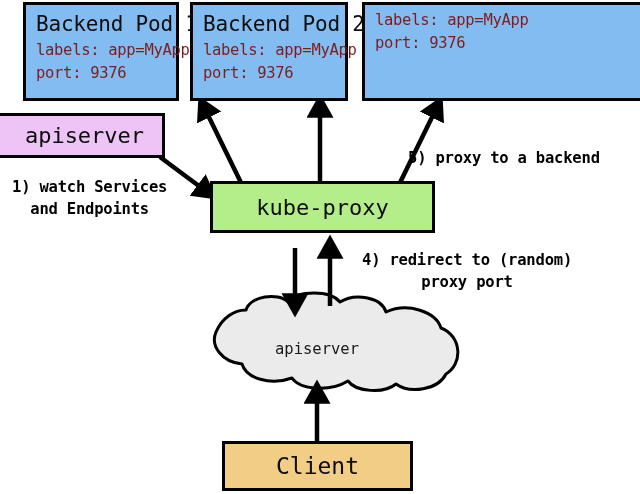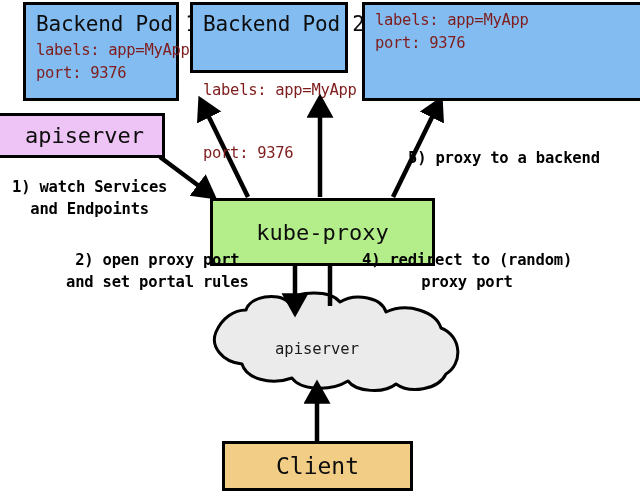--- a/index.html
+++ b/index.html
@@ -136,54 +136,50 @@
 
     <line x1="317" y1="441" x2="317" y2="392" stroke="#000000" stroke-width="4.5" marker-end="url(#ah)"></line>
   </svg>
 
   <div class="box pod-box" style="left:23px; top:2px; width:156px; height:99px;">
     <div class="pod-title">Backend Pod 1</div>
     <div class="pod-line">labels: app=MyApp</div>
     <div class="pod-line">port: 9376</div>
   </div>
 
-  <div class="box pod-box" style="left:190px; top:2px; width:158px; height:71px;gap:40px;">
+  <div class="box pod-box" style="left:190px; top:2px; width:158px; height:99px;">
     <div class="pod-title">Backend Pod 2</div>
     <div class="pod-line">labels: app=MyApp</div>
     <div class="pod-line">port: 9376</div>
   </div>
 
   <div class="box pod-box" style="left:362px; top:2px; width:282px; height:99px;">
     <div class="pod-line">labels: app=MyApp</div>
     <div class="pod-line">port: 9376</div>
   </div>
 
   <div class="box apiserver-box" style="left:-4px; top:113px; width:169px; height:45px;">
     <div class="apiserver-label">apiserver</div>
   </div>
 
-  <div class="box kubeproxy-box" style="left:210px; top:198px; width:225px; height:68px;">
+  <div class="box kubeproxy-box" style="left:210px; top:181px; width:225px; height:52px;">
     <div class="kubeproxy-label">kube-proxy</div>
   </div>
 
   <div class="cloud-label" style="left:275px; top:340px;">apiserver</div>
 
   <div class="box client-box" style="left:222px; top:441px; width:191px; height:50px;">
     <div class="client-label">Client</div>
   </div>
 
   <div class="step" style="left:12px; top:176px;">
     <div>1) watch Services</div>
     <div>and Endpoints</div>
   </div>
 
-  <div class="step" style="left:66px; top:249px;">
-    <div>2) open proxy port</div>
-    <div>and set portal rules</div>
-  </div>
 
 
   <div class="step" style="left:362px; top:249px;">
     <div>4) redirect to (random)</div>
     <div>proxy port</div>
   </div>
 
   <div class="step" style="left:408px; top:147px;">
     <div>5) proxy to a backend</div>
   </div>

